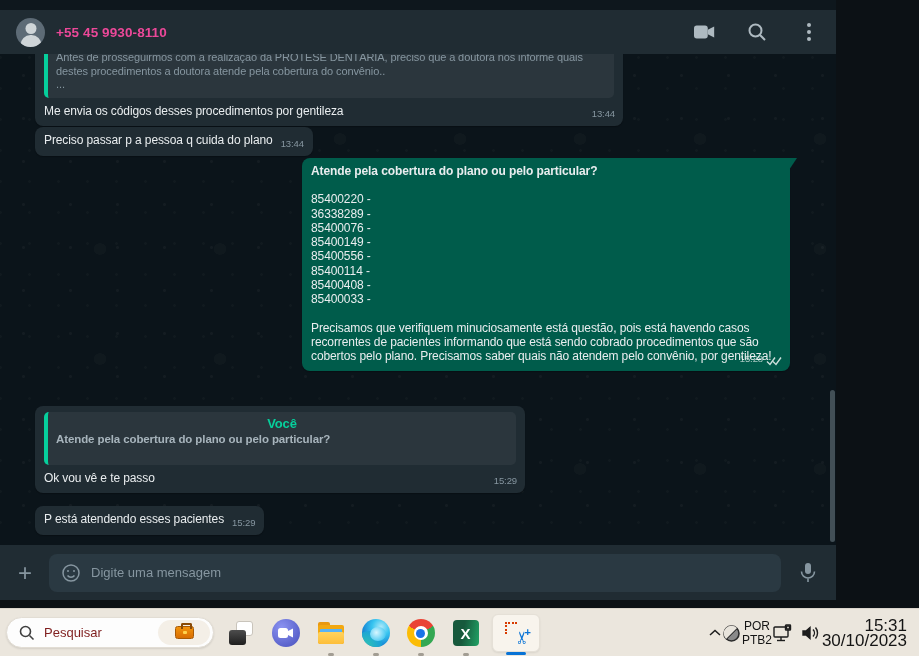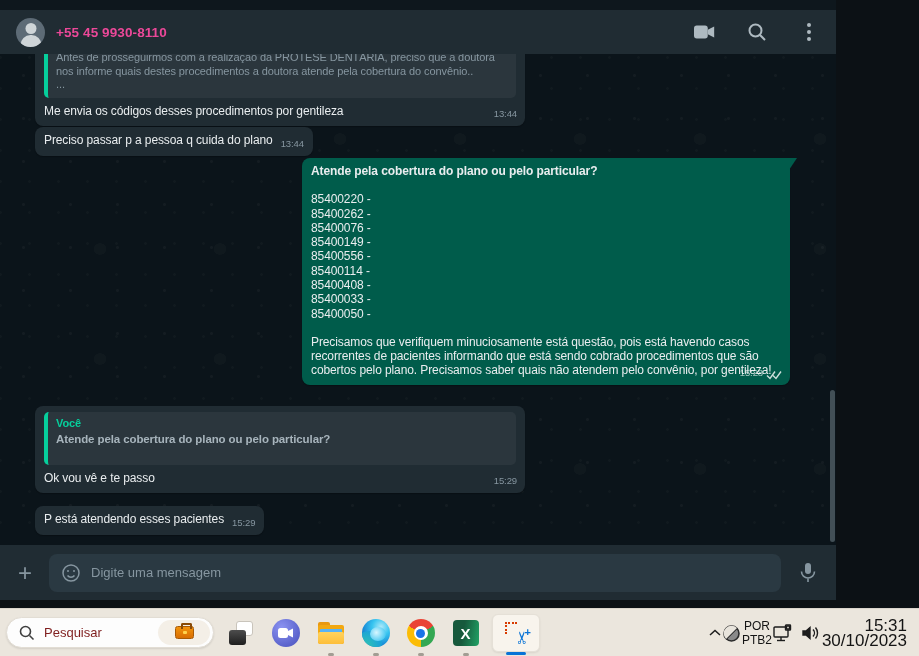--- a/index.html
+++ b/index.html
@@ -34,21 +34,21 @@
   .bubble { position:absolute; border-radius:8px; padding:6px 9px 8px 9px; font-size:12px; line-height:14.2px;
             color:#e9edef; letter-spacing:-0.1px; box-shadow:0 1px 1px rgba(0,0,0,0.25); cursor:pointer; }
   .bubble.in  { background:#202c33; }
   .bubble.out { background:#005c4b; }
   .tail-out { position:absolute; top:0; right:-7px; width:0; height:0;
               border-left:8px solid #005c4b; border-bottom:12px solid transparent; }
 
   .quote { position:relative; background:rgba(255,255,255,0.05); border-left:4px solid #06cf9c;
            border-radius:5px; padding:5px 8px 6px 8px; margin-bottom:6px; color:#8696a0;
            font-size:11px; line-height:13.5px; cursor:pointer; }
-  .quote-label { color:#06cf9c; font-weight:700; font-size:11px; margin-bottom:2px; }
+  .quote-label { color:#06cf9c; font-weight:700; font-size:13px; margin-bottom:2px;text-align:center; }
   .quote-title { color:#a7b4bc; font-weight:700; font-size:11.5px; }
   .quote-gap { height:13px; }
 
   .msg-line { padding-right:36px; }
   .msg-time { position:absolute; right:8px; bottom:5px; font-size:9.5px; color:#8696a0; white-space:nowrap; }
   .bubble.out .msg-time { color:rgba(255,255,255,0.65); display:flex; align-items:flex-end; gap:3px; }
   .time-inline { display:inline-block; font-size:9.5px; color:#8696a0; margin-left:8px; transform:translateY(3px); }
 
   .blank-line { height:14px; }
   .codes div { line-height:14.3px; }
@@ -169,47 +169,46 @@
               <circle cx="2" cy="2" r="2"></circle>
               <circle cx="2" cy="9" r="2"></circle>
               <circle cx="2" cy="16" r="2"></circle>
             </svg>
         </div>
       </div>
     </div>
 
     <div class="chat-area">
 
-      <div class="bubble in" style="left:35px; top:-14px; width:490px; border-top-left-radius:0; border-top-right-radius:0;">
+      <div class="bubble in" style="left:35px; top:-14px; width:588px; border-top-left-radius:0; border-top-right-radius:0;">
         <div class="quote">
           <div>Antes de prosseguirmos com a realização da PRÓTESE DENTÁRIA, preciso que a doutora nos informe quais destes procedimentos a doutora atende pela cobertura do convênio..</div>
           <div>...</div>
         </div>
         <div class="msg-line">Me envia os códigos desses procedimentos por gentileza</div>
         <div class="msg-time">13:44</div>
       </div>
 
       <div class="bubble in" style="left:35px; top:73px;">
         <span>Preciso passar p a pessoa q cuida do plano</span><span class="time-inline">13:44</span>
       </div>
 
       <div class="bubble out" style="left:302px; top:104px; width:488px; border-top-right-radius:0;">
         <div class="tail-out"></div>
         <div class="bubble-title">Atende pela cobertura do plano ou pelo particular?</div>
         <div class="blank-line"></div>
         <div class="codes">
           <div>85400220 -</div>
-          <div>85400262 -</div>
+          <div>36338289 -</div>
           <div>85400076 -</div>
           <div>85400149 -</div>
           <div>85400556 -</div>
           <div>85400114 -</div>
           <div>85400408 -</div>
           <div>85400033 -</div>
-          <div>85400050 -</div>
         </div>
         <div class="blank-line"></div>
         <div class="paragraph">Precisamos que verifiquem minuciosamente está questão, pois está havendo casos recorrentes de pacientes informando que está sendo cobrado procedimentos que são cobertos pelo plano. Precisamos saber quais não atendem pelo convênio, por gentileza!</div>
         <div class="msg-time">
           <span>15:28</span>
           <svg width="16" height="10" viewBox="0 0 16 10" fill="none" stroke="rgba(255,255,255,0.8)" stroke-width="1.4">
               <path d="M1 5.5 L4 8.5 L9 1.5"></path>
               <path d="M7 5.5 L10 8.5 L15 1.5"></path>
             </svg>
         </div>

